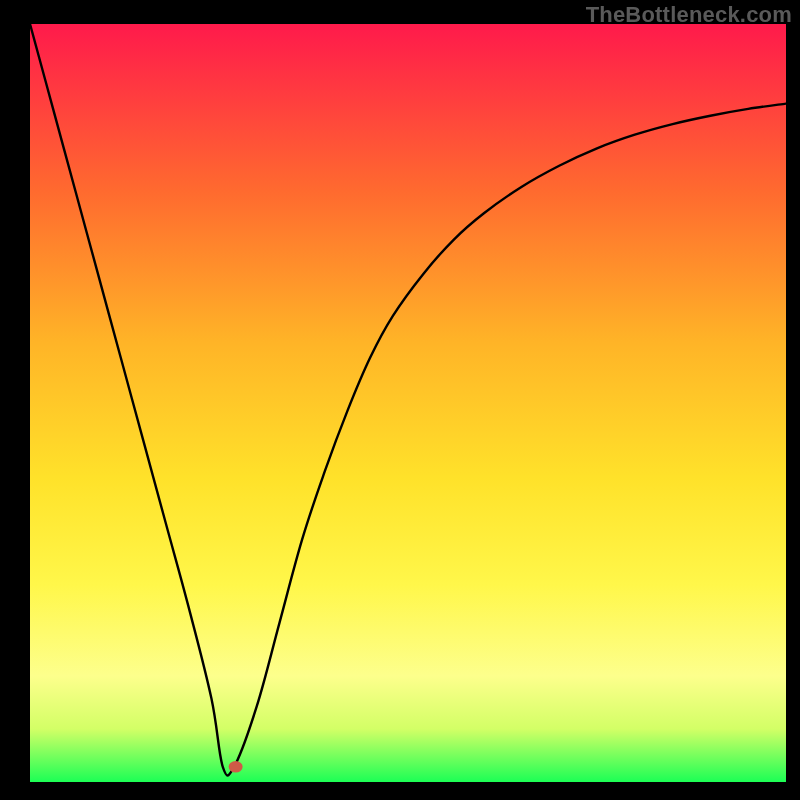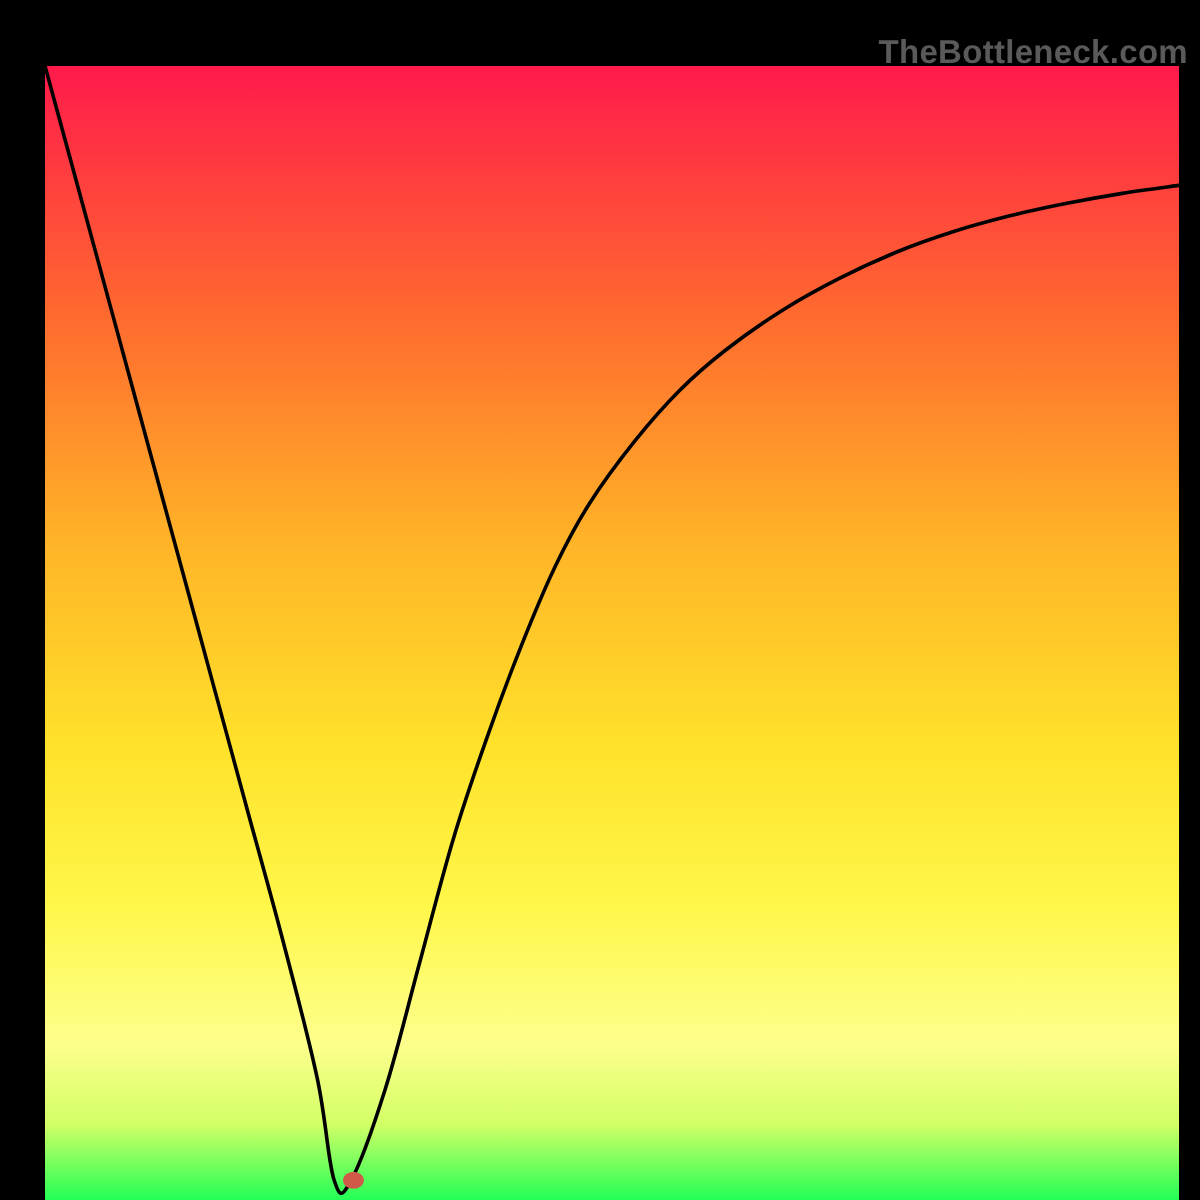--- a/index.html
+++ b/index.html
@@ -8,21 +8,20 @@
     width: 800px;
     height: 800px;
     background: #000;
     font-family: Arial, Helvetica, sans-serif;
     overflow: hidden;
   }
   .frame {
     position: relative;
     width: 800px;
     height: 604px;
-    margin-top: 20px;
   }
   .watermark {
     position: absolute;
     top: 2px;
     right: 8px;
     color: #5a5a5a;
     font-size: 22px;
     font-weight: 600;
     letter-spacing: 0.2px;
     z-index: 5;

